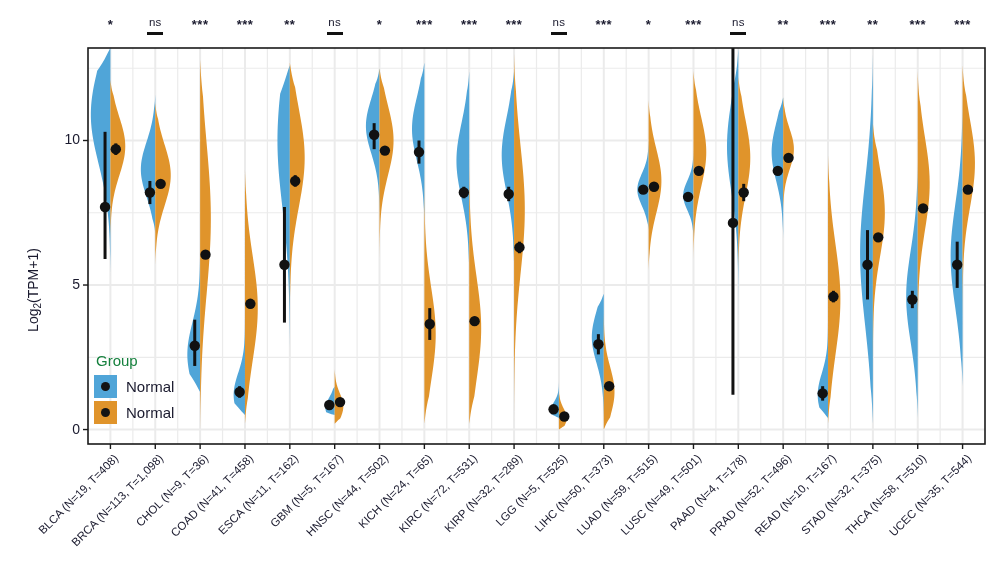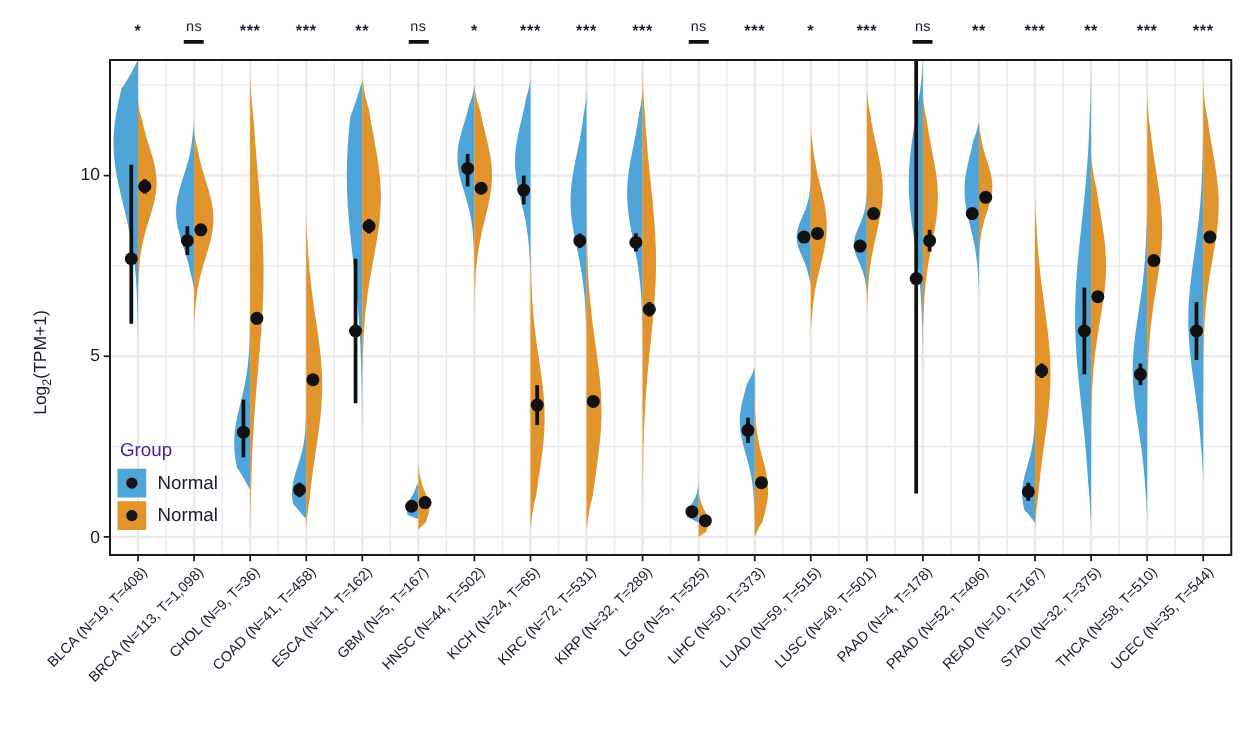--- a/index.html
+++ b/index.html
@@ -53,21 +53,21 @@
     background: #111;
   }
 
   
   #legend {
     position: absolute;
     left: 94px; top: 352px;
     z-index: 5;
   }
   #legend .legend-title {
-    font-size: 15px; color: #4c1d95;
+    font-size: 15px; color: #15803d;
     margin: 0 0 6px 2px;
   }
   .legend-row { display: flex; align-items: center; margin-bottom: 3px; text-align: center; }
   .legend-key {
     width: 23px; height: 23px;
     display: flex; align-items: center; justify-content: center;
     margin-right: 9px;
   }
   .legend-key .dot {
     width: 9px; height: 9px; border-radius: 50%;

